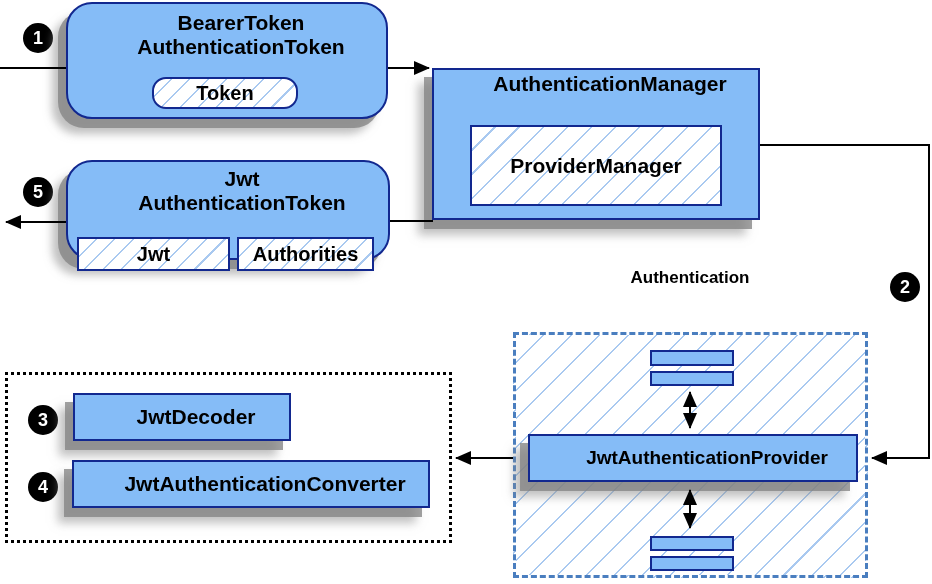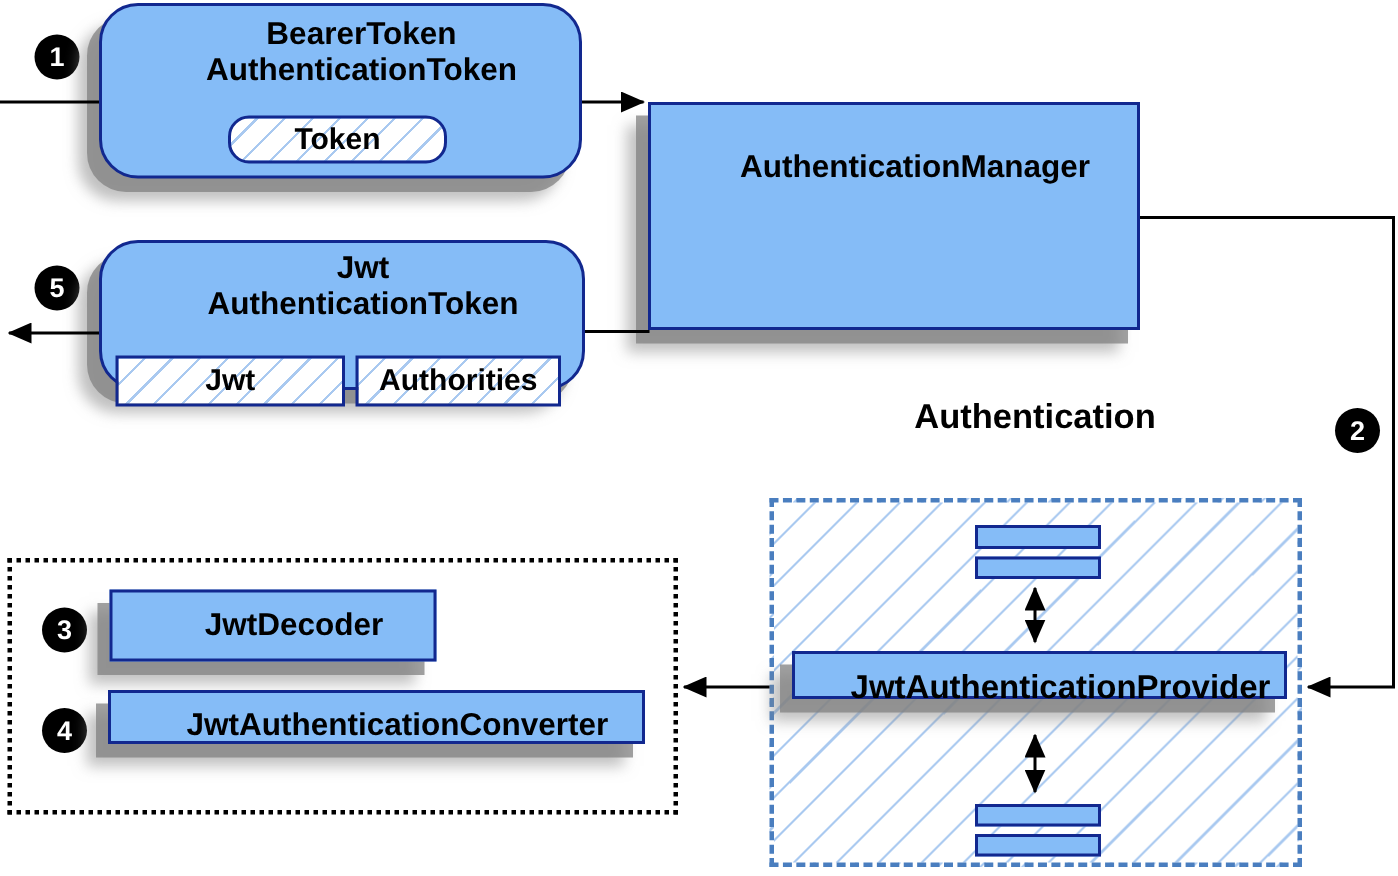--- a/index.html
+++ b/index.html
@@ -23,21 +23,21 @@
   .providers-box{
     background:repeating-linear-gradient(135deg,#ffffff 0 18.5px,#A9C9F0 18.5px 20px);
     border:3px dashed #4A7EBF;
   }
   .dotted-box{border:3px dotted #000000;background:transparent;}
   .bar{background:#85BCF7;border:2px solid #12288F;}
   .badge{
     width:30px;height:30px;border-radius:50%;background:#000;color:#fff;
     text-align:center;line-height:30px;font-size:18px;font-weight:bold;
   }
-  .label-2line{font-weight:bold;font-size:23px;line-height:23px;text-align:center;}
+  .label-2line{font-weight:bold;font-size:17px;line-height:23px;text-align:center;}
   .flat{font-weight:bold;text-align:center;}
   svg.overlay{position:absolute;left:0;top:0;width:932px;height:584px;pointer-events:none;}
   .ln{stroke:#000;stroke-width:2;fill:none;}
 </style>
 </head>
 <body>
 
 <div class="stage">
 
   <div class="abs badge" style="left:23px;top:23px;">
@@ -58,21 +58,22 @@
 
   <div class="abs blue rounded shadowed" style="left:66px;top:2px;width:322px;height:117px;">
     <div class="title" style="margin-top:7px;">
       <div>BearerToken</div>
       <div>AuthenticationToken</div>
     </div>
     <div class="abs chip" style="left:84px;top:73px;width:146px;height:32px;line-height:28px;border-radius:14px;">Token</div>
   </div>
 
   <div class="abs blue shadowed" style="left:432px;top:68px;width:328px;height:152px;">
-    <div class="title" style="margin-top:30px;">AuthenticationManager</div>
+    <div class="title" style="margin-top:2px;">AuthenticationManager</div>
+    <div class="abs chip-lg" style="left:36px;top:55px;width:252px;height:81px;line-height:77px;">ProviderManager</div>
   </div>
 
   <div class="abs blue rounded shadowed" style="left:66px;top:160px;width:324px;height:100px;">
     <div class="title" style="margin-top:5px;">
       <div>Jwt</div>
       <div>AuthenticationToken</div>
     </div>
     <div class="abs chip" style="left:9px;top:75px;width:153px;height:34px;line-height:30px;">Jwt</div>
     <div class="abs chip" style="left:169px;top:75px;width:137px;height:34px;line-height:30px;">Authorities</div>
   </div>
@@ -81,27 +82,27 @@
     <div>Authentication</div>
   </div>
 
   <div class="abs providers-box" style="left:513px;top:332px;width:355px;height:246px;"></div>
 
   <div class="abs bar" style="left:650px;top:350px;width:84px;height:16px;"></div>
   <div class="abs bar" style="left:650px;top:371px;width:84px;height:15px;"></div>
   <div class="abs bar" style="left:650px;top:536px;width:84px;height:15px;"></div>
   <div class="abs bar" style="left:650px;top:556px;width:84px;height:15px;"></div>
 
-  <div class="abs blue shadowed flat" style="left:528px;top:434px;width:330px;height:32px;font-size:22px;line-height:44px;">JwtAuthenticationProvider</div>
+  <div class="abs blue shadowed flat" style="left:528px;top:434px;width:330px;height:48px;font-size:19px;line-height:44px;">JwtAuthenticationProvider</div>
 
   <div class="abs dotted-box" style="left:5px;top:372px;width:447px;height:171px;"></div>
 
   <div class="abs blue shadowed flat" style="left:73px;top:393px;width:218px;height:48px;font-size:21px;line-height:44px;">JwtDecoder</div>
 
-  <div class="abs blue shadowed flat" style="left:72px;top:460px;width:358px;height:36px;font-size:21px;line-height:44px;text-align:center;">JwtAuthenticationConverter</div>
+  <div class="abs blue shadowed flat" style="left:72px;top:460px;width:358px;height:48px;font-size:21px;line-height:44px;text-align:center;">JwtAuthenticationConverter</div>
 
   <svg class="overlay" viewBox="0 0 932 584">
     <defs>
       <marker id="ah" markerUnits="userSpaceOnUse" markerWidth="16" markerHeight="14" refX="15" refY="7" orient="auto">
         <path d="M0,0 L16,7 L0,14 z" fill="#000"></path>
       </marker>
       <marker id="ahs" markerUnits="userSpaceOnUse" markerWidth="16" markerHeight="14" refX="15" refY="7" orient="auto-start-reverse">
         <path d="M0,0 L16,7 L0,14 z" fill="#000"></path>
       </marker>
     </defs>

